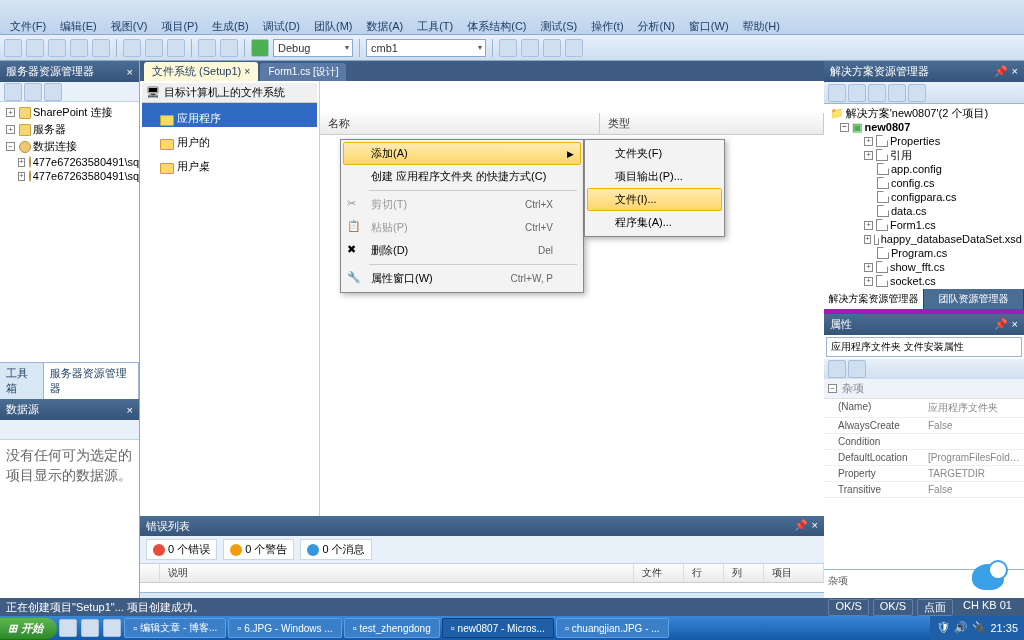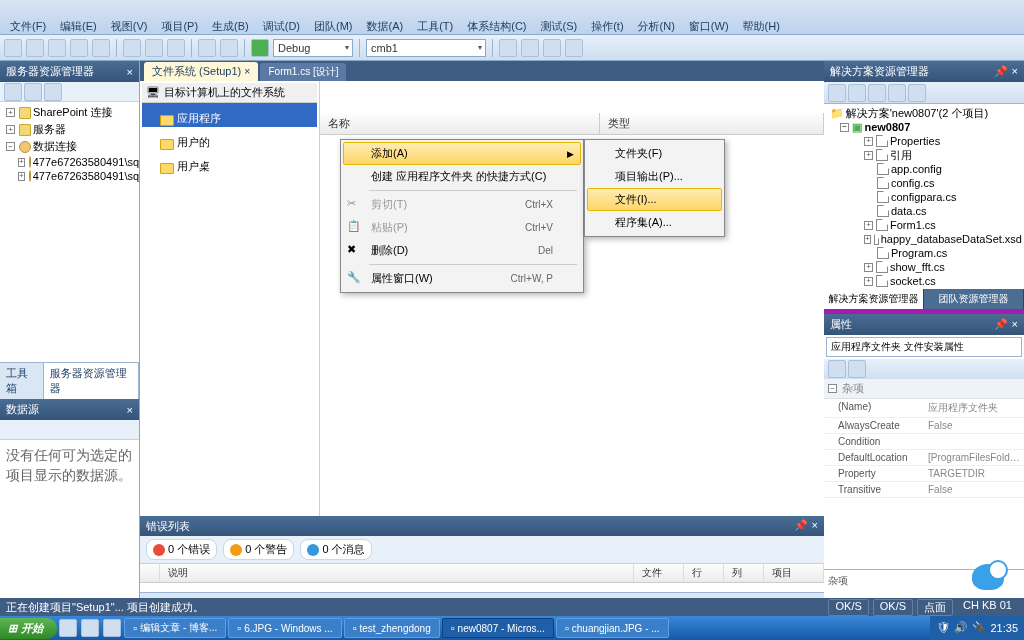--- a/index.html
+++ b/index.html
@@ -82,21 +82,21 @@
 .props-grid { flex: 1; overflow: auto; }
 .props-cat { background: #eef3fa; padding: 2px 4px; color: #888; font-size: 10px; border-bottom: 1px solid #e0e0e0; display: flex; align-items: center; gap: 3px; }
 .props-row { display: flex; border-bottom: 1px solid #f0f0f0; }
 .props-key { width: 50%; padding: 2px 4px 2px 14px; color: #555; font-size: 10px; }
 .props-val { width: 50%; padding: 2px 4px; color: #888; font-size: 10px; overflow: hidden; text-overflow: ellipsis; white-space: nowrap; }
 .props-desc { border-top: 1px solid #9bb5d3; padding: 4px; color: #555; min-height: 40px; font-size: 10px; }
 
 .error-panel { position: absolute; left: 140px; right: 200px; bottom: 24px; height: 100px; background: #fff; border-top: 1px solid #4a6d94; display: flex; flex-direction: column; }
 .err-header { background: linear-gradient(#4a6d94, #35547a); color: #fff; padding: 2px 6px; display: flex; justify-content: space-between; }
 .err-filter { display: flex; gap: 6px; padding: 3px 6px; background: #e8f0fa; border-bottom: 1px solid #bcd2ee; align-items: center; }
-.err-btn { display: flex; align-items: center; gap: 3px; padding: 2px 6px; border: 1px solid #c8d8ea; background: #fff; border-radius: 8px; }
+.err-btn { display: flex; align-items: center; gap: 3px; padding: 2px 6px; border: 1px solid #c8d8ea; background: #fff; border-radius: 0; }
 .err-icon { width: 12px; height: 12px; border-radius: 50%; display: inline-block; }
 .err-icon.error { background: #e74c3c; } .err-icon.warn { background: #f39c12; } .err-icon.info { background: #3498db; }
 .err-cols { display: flex; background: linear-gradient(#fdfdfd, #ebebeb); border-bottom: 1px solid #ccc; }
 .err-col { padding: 2px 8px; border-right: 1px solid #ddd; color: #333; font-size: 10px; }
 .err-tabs { display: flex; background: #d9e6f4; border-top: 1px solid #9bb5d3; padding: 2px 4px; gap: 8px; }
 .err-tab { color: #1a3b5f; padding: 2px 4px; cursor: default; display: flex; align-items: center; gap: 3px; }
 
 .taskbar { position: absolute; bottom: 0; left: 0; right: 0; height: 24px; background: linear-gradient(#3a87d8, #1559a8); display: flex; align-items: center; }
 .start-btn { background: linear-gradient(#5fb556, #2d8a24); color: #fff; padding: 3px 14px 3px 8px; font-weight: bold; border-radius: 0 10px 10px 0; display: flex; align-items: center; gap: 4px; font-style: italic; }
 .task-item { background: #3a7fc8; border: 1px solid #5a9fe8; color: #fff; padding: 2px 8px; margin: 0 1px; border-radius: 2px; font-size: 10px; max-width: 130px; overflow: hidden; white-space: nowrap; text-overflow: ellipsis; display: flex; align-items: center; gap: 3px; height: 20px; }

